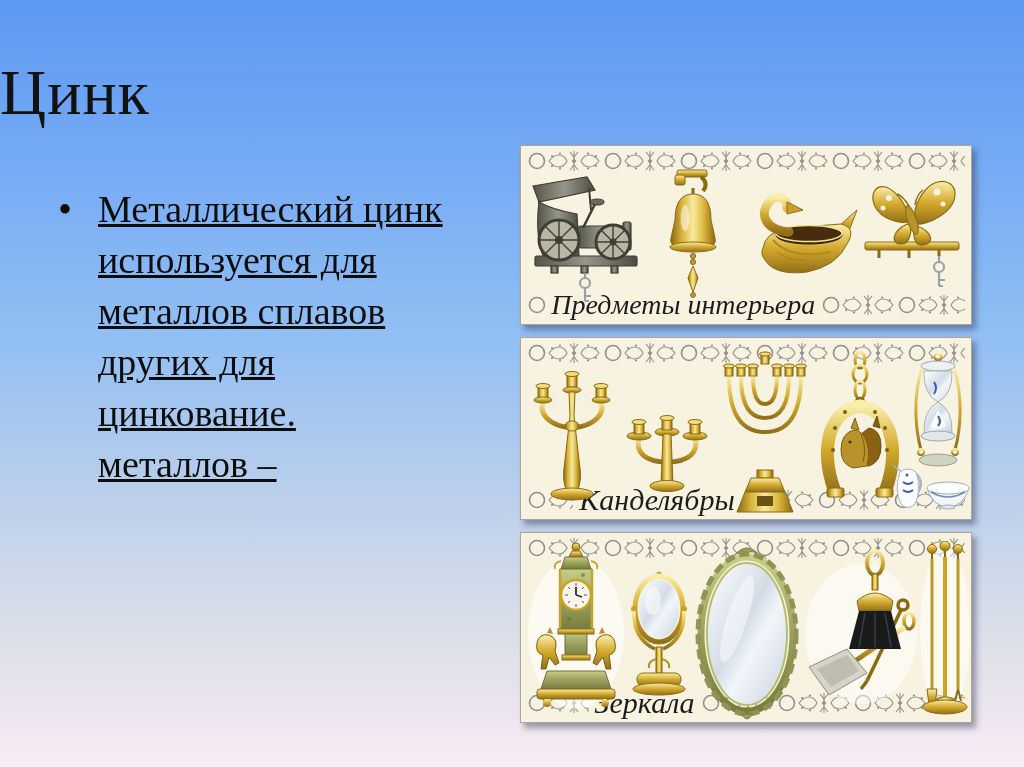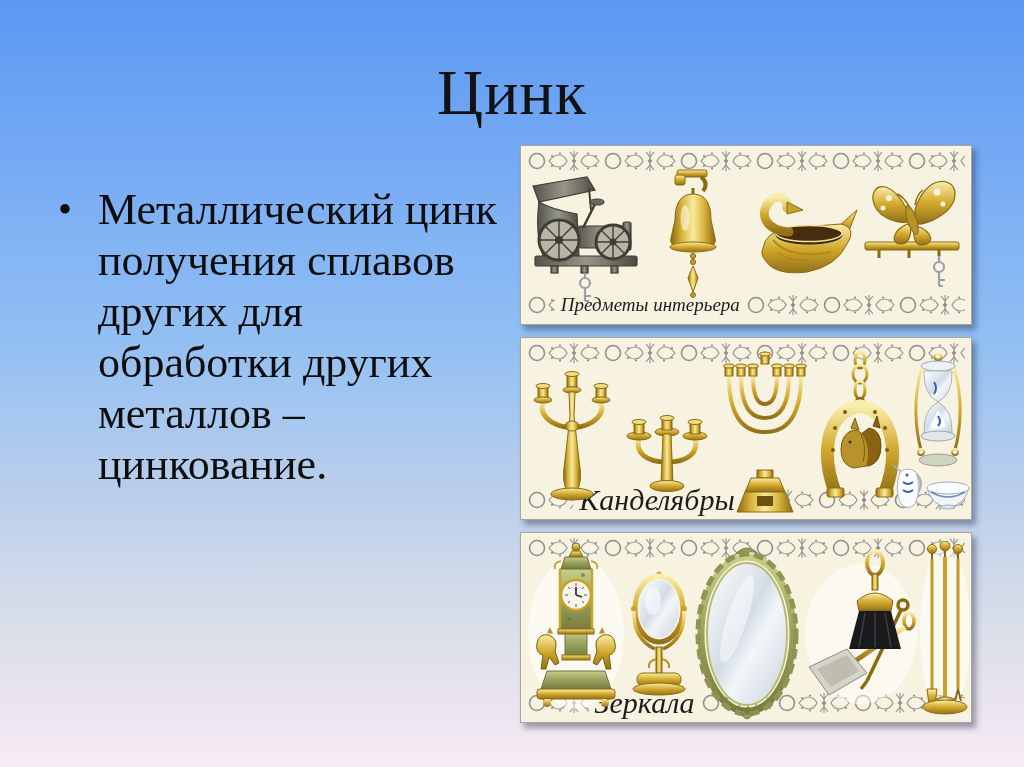--- a/index.html
+++ b/index.html
@@ -5,45 +5,45 @@
   html,body{margin:0;padding:0;background:#222;}
   .slide{
     position:relative;width:1024px;height:767px;overflow:hidden;
     background:linear-gradient(180deg,
       var(--bg-top,#5c99f3) 0%, #74a9f4 20%, #93c0f3 45%,
       #bccfeb 65%, #dadfe9 82%, #ece5f0 93%, var(--bg-bottom,#f8ecf5) 100%);
     font-family:"Liberation Serif","DejaVu Serif",serif;
   }
   .title{
     position:absolute;top:56px;left:0;width:100%;margin:0;
-    text-align:center;font-size:64px;font-weight:500;color:#121212;letter-spacing:1px;
+    font-size:64px;font-weight:500;color:#121212;letter-spacing:1px;
   }
   .bullet-block{position:absolute;left:58px;top:184px;width:440px;display:flex;}
   .marker{flex:0 0 40px;font-size:40px;line-height:51px;color:#0d0d0d;}
-  .bullet-text{font-size:44px;line-height:51px;color:#0d0d0d;}
+  .bullet-text{font-size:38px;line-height:51px;color:#0d0d0d;text-decoration:underline;}
   .bullet-text .ln{white-space:nowrap;}
   .bullet-text b{font-weight:bold;}
   .panel{
     position:absolute;left:520px;width:452px;box-sizing:border-box;
     background:var(--panel-bg,#f8f3e1);border:1px solid #a9a699;
     box-shadow:4px 5px 6px rgba(45,50,85,.45);
   }
   #panel-1{top:145px;height:180px;}
   #panel-2{top:337px;height:183px;padding-left:16px;}
   #panel-3{top:532px;height:191px;}
   .orn-top{position:absolute;top:3px;left:6px;right:6px;height:24px;z-index:1;}
   .orn-top svg{width:100%;height:24px;display:block;}
   .caption-row{
     position:absolute;bottom:3px;left:6px;right:6px;height:32px;
     display:flex;align-items:center;z-index:1;
   }
   .orn-strip{height:24px;display:block;}
   .grow{flex:1 1 auto;}
   .caption{
-    font-style:italic;font-size:19px;color:#1c1c1c;white-space:nowrap;
+    font-style:italic;font-size:28px;color:#1c1c1c;white-space:nowrap;
     padding:0 6px;line-height:30px;
   }
   #panel-2 .caption,#panel-3 .caption{font-size:30px;}
   .item{position:absolute;z-index:2;}
   .defs-holder{position:absolute;width:0;height:0;overflow:hidden;}
 </style>
 </head>
 <body>
 
 <div class="slide">
@@ -100,25 +100,25 @@
       </pattern>
     </defs>
   </svg>
 
   <h1 class="title">Цинк</h1>
 
   <div class="bullet-block">
     <span class="marker">•</span>
     <div class="bullet-text">
         <div class="ln"><span>Металлический цинк</span></div>
-        <div class="ln"><span>получения сплавов</span></div>
+        <div class="ln"><span>используется для</span></div>
+        <div class="ln"><span>металлов сплавов</span></div>
         <div class="ln"><span>других для</span></div>
-        <div class="ln"><span>обработки других</span></div>
+        <div class="ln"><span>цинкование.</span></div>
         <div class="ln"><span>металлов –</span></div>
-        <div class="ln"><span>цинкование.</span></div>
       </div>
   </div>
 
   <section class="panel" id="panel-1">
     <div class="orn-top">
       <svg>
           <rect width="100%" height="100%" fill="url(#ornpat)"></rect>
         </svg>
     </div>
 

